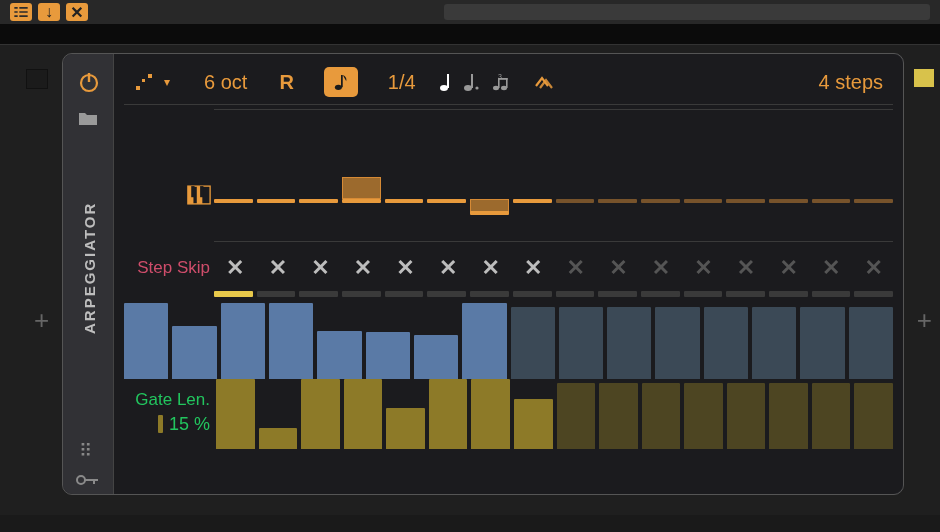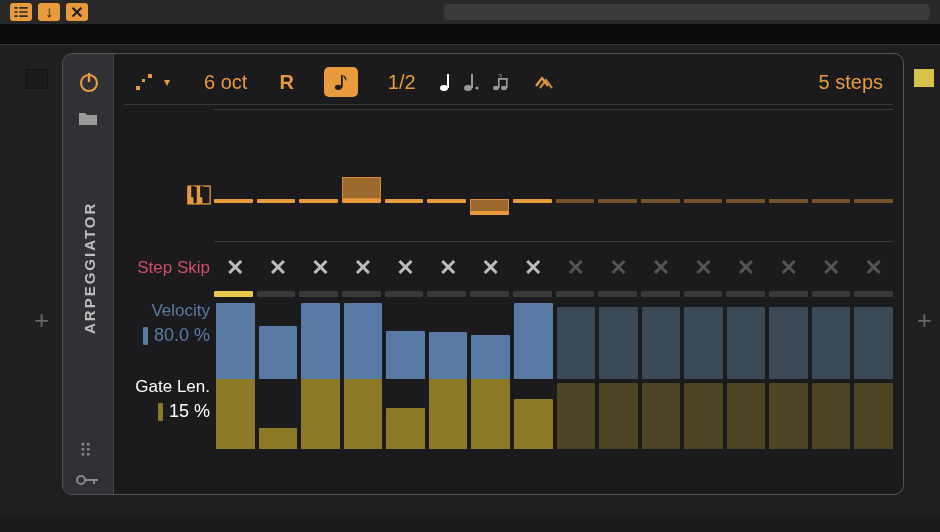--- a/index.html
+++ b/index.html
@@ -156,21 +156,21 @@
 
   .lane-row {
     display: flex;
     align-items: stretch;
   }
   .lane-label {
     width: 86px;
     display: flex;
     flex-direction: column;
     align-items: flex-end;
-    justify-content: flex-start;
+    justify-content: center;
     padding-right: 6px;
   }
   .lane-label .lbl { font-size: 17px; }
   .lane-label .val { font-size: 18px; margin-top: 4px; display:flex; align-items:center; gap:6px; }
   .vbar { width:5px; height:18px; border-radius:1px; display:inline-block; }
   .vel-color { background:#5a7aa6; }
   .gate-color { background:#8d7a28; }
 
   .lane-steps {
     flex: 1;
@@ -224,21 +224,21 @@
     width:100%; position:relative; display:flex; align-items:flex-end;
   }
   .bar { width:100%; border-radius:1px 1px 0 0; }
   .bar.vel.on  { background:#5a7aa6; }
   .bar.vel.off { background:#3b4956; }
   .bar.gate.on  { background:#8d7a28; }
   .bar.gate.off { background:#4d4522; }
 
   .stepskip-label { color:#cf4d6b; }
   .vel-label { color:#5a7aa6; }
-  .gate-label { color:#ffffff; }
+  .gate-label { color:#22c55e; }
 
   svg { display:block; }
 </style>
 </head>
 <body>
 
 <div class="topstrip">
   <div class="tbtn">
     <svg viewBox="0 0 16 12" width="14" height="10">
         <path d="M0 1h4M0 6h4M0 11h4 M6 1h10M6 6h10M6 11h10" stroke="#2b2b2b" stroke-width="2"></path>
@@ -294,21 +294,21 @@
         <div class="chev">▾</div>
         <div class="hval">6 oct</div>
         <div class="hval R">R</div>
         <div class="note-toggle">
           <svg viewBox="0 0 16 20" width="14" height="18">
               <ellipse cx="5" cy="16" rx="4" ry="3" fill="#1b1b1b"></ellipse>
               <rect x="8" y="2" width="2" height="14" fill="#1b1b1b"></rect>
               <path d="M10 2 q5 2 4 7" fill="#1b1b1b"></path>
             </svg>
         </div>
-        <div class="hval">1/2</div>
+        <div class="hval">1/4</div>
         <div class="note-icons">
           <span class="active">
             <svg viewBox="0 0 12 18" width="12" height="18">
                 <ellipse cx="4" cy="15" rx="4" ry="3" fill="#fff"></ellipse>
                 <rect x="7" y="1" width="2" height="14" fill="#fff"></rect>
               </svg>
           </span>
           <span>
             <svg viewBox="0 0 16 18" width="16" height="18">
                 <ellipse cx="4" cy="15" rx="4" ry="3" fill="#999"></ellipse>
@@ -326,21 +326,21 @@
                 <rect x="6" y="5" width="9.6" height="1.8" fill="#999"></rect>
               </svg>
           </span>
         </div>
         <div class="wave-icon">
           <svg viewBox="0 0 24 16" width="24" height="16">
             <path d="M2 12 L8 4 L14 12" stroke="#e89a3c" stroke-width="2.2" fill="none"></path>
             <path d="M6 14 L12 6 L18 14" stroke="#e89a3c" stroke-width="2.2" fill="none" opacity="0.85"></path>
           </svg>
         </div>
-        <div class="steps">5 steps</div>
+        <div class="steps">4 steps</div>
       </div>
 
       <div class="octave-area">
         <div class="row r1"></div>
         <div class="oct-icon-wrap">
           <svg viewBox="0 0 22 18" width="26" height="20" style="display:inline-block">
             <rect x="1" y="1" width="20" height="16" fill="none" stroke="#e89a3c" stroke-width="1.2"></rect>
             <rect x="1" y="1" width="5" height="16" fill="#e89a3c"></rect>
             <rect x="9" y="1" width="5" height="16" fill="#e89a3c"></rect>
             <rect x="4" y="1" width="3" height="10" fill="#1b1b1e"></rect>
@@ -440,27 +440,20 @@
             <div class="prog"></div>
             <div class="prog"></div>
             <div class="prog"></div>
             <div class="prog"></div>
             <div class="prog"></div>
             <div class="prog"></div>
           </div>
       </div>
 
       <div class="lane-row bars-row" style="height:76px;">
-        <div class="lane-label">
-          <span class="lbl vel-label">Velocity</span>
-          <span class="val vel-label">
-            <span class="vbar vel-color"></span>
-            <span>80.0 %</span>
-          </span>
-        </div>
         <div class="lane-steps" id="vel-steps">
             <div class="bar-cell" style="height: 76px;">
               <div class="bar vel on" style="height: 76px;"></div>
             </div>
             <div class="bar-cell" style="height: 76px;">
               <div class="bar vel on" style="height: 53.2px;"></div>
             </div>
             <div class="bar-cell" style="height: 76px;">
               <div class="bar vel on" style="height: 76px;"></div>
             </div>

